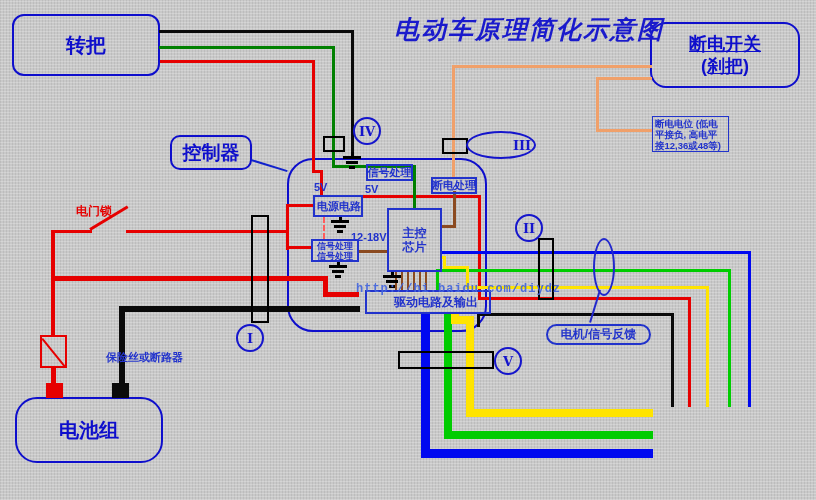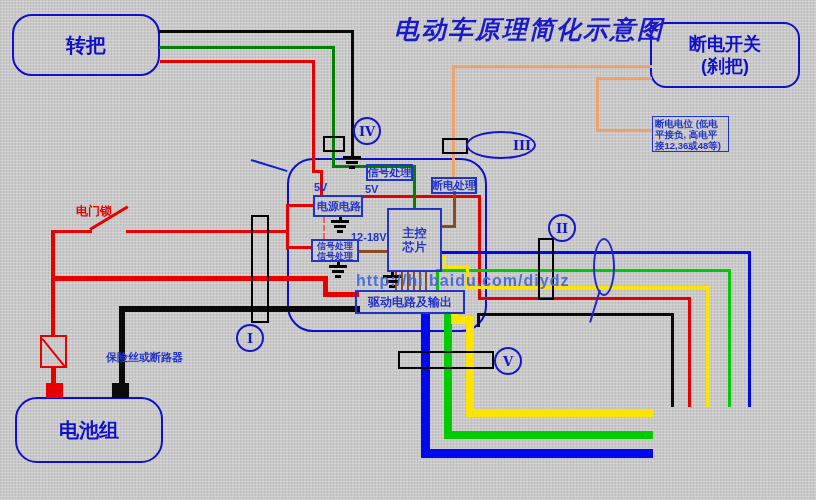--- a/index.html
+++ b/index.html
@@ -13,21 +13,21 @@
   }
   .w{position:absolute;}
   .c-red{background:#e60000}
   .c-black{background:#0a0a0a}
   .c-greend{background:#008000}
   .c-green{background:#00cc00}
   .c-yellow{background:#ffe400}
   .c-blue{background:#0008f0}
   .c-orange{background:#f0a06a}
   .c-brown{background:#8b4a20}
-  .blk{position:absolute;border:2px solid #0e0ecc;border-radius:20px;background:transparent;
+  .blk{position:absolute;border:2px solid #0e0ecc;border-radius:12px;background:transparent;
        display:flex;flex-direction:column;align-items:center;justify-content:center;
        color:#0e0ecc;font-weight:bold;text-align:center;}
   .ibox{position:absolute;border:2px solid #2233cc;background:transparent;color:#2233cc;
         font-weight:bold;display:flex;flex-direction:column;align-items:center;justify-content:center;
         text-align:center;white-space:nowrap;}
   .conn{position:absolute;border:2px solid #000;background:transparent;}
   .rn{position:absolute;width:24px;height:24px;border:2px solid #1515cc;border-radius:50%;
       color:#1515cc;display:flex;align-items:center;justify-content:center;
       font:bold 13px "DejaVu Serif",serif;background:transparent;}
   .gnd{position:absolute;width:20px;}
@@ -35,44 +35,47 @@
   .gnd i{display:block;background:#000;height:3px;margin:0 auto 2px auto;}
   .gnd i:nth-of-type(1){width:18px}
   .gnd i:nth-of-type(2){width:12px}
   .gnd i:nth-of-type(3){width:6px}
   .lbl{position:absolute;font-weight:bold;white-space:nowrap;}
   .blue-t{color:#2233cc}
   .red-t{color:#e60000}
   #title{position:absolute;left:375px;top:13px;font-size:25px;font-weight:bold;font-style:italic;
          color:#1a1acc;letter-spacing:2px;white-space:nowrap;margin-left:19px;}
   #wm1{position:absolute;left:368px;top:260px;font-size:13px;font-weight:bold;color:rgba(55,55,55,.62);white-space:nowrap;}
-  #wm2{position:absolute;left:356px;top:272px;font-size:16px;font-weight:bold;color:#4466dd;
-       font-family:Liberation Sans, sans-serif;letter-spacing:1px;white-space:nowrap;opacity:.92;}
+  #wm2{position:absolute;left:356px;top:282px;font-size:12px;font-weight:bold;color:#4466dd;
+       font-family:Liberation Mono, monospace;letter-spacing:1px;white-space:nowrap;opacity:.92;}
   #notebox{position:absolute;left:652px;top:116px;width:73px;height:33px;border:1.5px solid #2233cc;
            color:#2233cc;font-weight:bold;font-size:9.5px;line-height:11px;white-space:nowrap;padding:1px 0 0 2px;}
   #feedback{position:absolute;left:546px;top:324px;width:101px;height:17px;border:2px solid #2233cc;border-radius:11px;
             color:#2233cc;font-weight:bold;font-size:12px;display:flex;align-items:center;justify-content:center;white-space:nowrap;}
   #ellipse{position:absolute;left:593px;top:238px;width:18px;height:54px;border:2px solid #2228cc;border-radius:50%;}
 </style>
 </head>
 <body>
 
 <div id="stage">
 
   <div class="blk" style="left:12px;top:14px;width:144px;height:58px;font-size:20px;">
     <span>转把</span>
   </div>
-  <div class="blk" style="left:650px;top:22px;width:146px;height:62px;font-size:18px;border-radius:16px;line-height:22px;">
+  <div class="blk" style="left:650px;top:22px;width:146px;height:62px;font-size:18px;border-radius:16px;line-height:22px;text-decoration:underline;">
     <span>断电开关</span>
     <span>(刹把)</span>
   </div>
   <div class="blk" style="left:15px;top:397px;width:144px;height:62px;font-size:20px;border-radius:22px;">
     <span>电池组</span>
   </div>
   <div class="blk" style="left:287px;top:158px;width:196px;height:170px;border-radius:26px;"></div>
+  <div class="blk" style="left:170px;top:135px;width:78px;height:31px;font-size:19px;border-radius:10px;">
+    <span>控制器</span>
+  </div>
   <div class="w" style="left:251px;top:159px;width:38px;height:2px;background:#1122cc;transform:rotate(17deg);transform-origin:left center;"></div>
 
   <div class="w c-red" style="left:160px;top:60px;width:155px;height:3px"></div>
   <div class="w c-red" style="left:312px;top:60px;width:3px;height:113px"></div>
   <div class="w c-red" style="left:312px;top:170px;width:11px;height:3px"></div>
   <div class="w c-red" style="left:320px;top:170px;width:3px;height:27px"></div>
   <div class="w c-red" style="left:51px;top:230px;width:4px;height:106px"></div>
   <div class="w c-red" style="left:53px;top:230px;width:39px;height:3px"></div>
   <div class="w c-red" style="left:90px;top:228px;width:44px;height:3px;transform:rotate(-31deg);transform-origin:left center;"></div>
   <div class="w c-red" style="left:126px;top:230px;width:162px;height:3px"></div>
@@ -172,21 +175,21 @@
 
   <div class="conn" style="left:251px;top:215px;width:14px;height:104px"></div>
   <div class="conn" style="left:538px;top:238px;width:12px;height:58px"></div>
   <div class="conn" style="left:442px;top:138px;width:22px;height:12px"></div>
   <div class="conn" style="left:323px;top:136px;width:18px;height:12px"></div>
   <div class="conn" style="left:398px;top:351px;width:92px;height:14px"></div>
 
   <div class="rn" style="left:236px;top:324px;">
       <span>I</span>
     </div>
-  <div class="rn" style="left:548px;top:214px;">
+  <div class="rn" style="left:515px;top:214px;">
       <span>II</span>
     </div>
   <div class="rn" style="left:466px;top:131px;padding-left:42px;">
       <span>III</span>
     </div>
   <div class="rn" style="left:353px;top:117px;">
       <span>IV</span>
     </div>
   <div class="rn" style="left:494px;top:347px;">
       <span>V</span>
@@ -205,28 +208,31 @@
     <span>电源电路</span>
   </div>
   <div class="ibox" style="left:311px;top:239px;width:44px;height:19px;font-size:9px;line-height:10px;">
     <span>信号处理</span>
     <span>信号处理</span>
   </div>
   <div class="ibox" style="left:387px;top:208px;width:51px;height:60px;font-size:12px;line-height:14px;">
     <span>主控</span>
     <span>芯片</span>
   </div>
-  <div class="ibox" style="left:355px;top:290px;width:106px;height:20px;font-size:12px;">
+  <div class="ibox" style="left:365px;top:290px;width:106px;height:20px;font-size:12px;padding-left:16px;">
     <span>驱动电路及输出</span>
   </div>
 
   <div id="notebox">
     <div>断电电位 (低电</div>
     <div>平接负, 高电平</div>
     <div>接12,36或48等)</div>
+  </div>
+  <div id="feedback">
+    <span>电机/信号反馈</span>
   </div>
 
   <div id="title">电动车原理简化示意图</div>
   <div class="lbl red-t" style="left:76px;top:203px;font-size:12px;">电门锁</div>
   <div class="lbl blue-t" style="left:106px;top:350px;font-size:11px;">保险丝或断路器</div>
   <div class="lbl blue-t" style="left:314px;top:181px;font-size:11px;">5V</div>
   <div class="lbl blue-t" style="left:365px;top:183px;font-size:11px;">5V</div>
   <div class="lbl blue-t" style="left:351px;top:219px;font-size:11px;margin-top:12px;">12-18V</div>
   <div id="wm2">http://hi.baidu.com/diydz</div>
 

